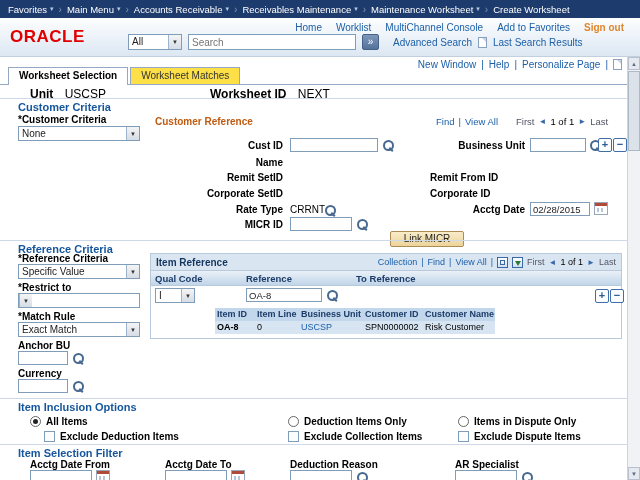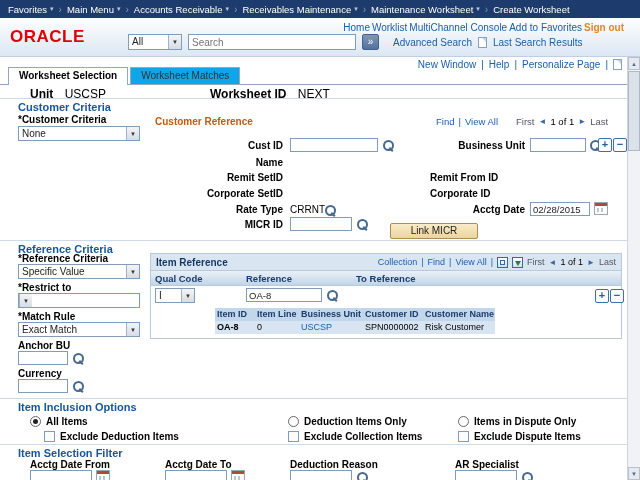--- a/index.html
+++ b/index.html
@@ -12,40 +12,40 @@
   .topbar{position:absolute;top:0;left:0;right:0;height:18px;background:#1d3b6c;
           display:flex;align-items:center;padding:0 8px;gap:5px;}
   .crumb{color:#fff;font-size:9.5px;display:inline-flex;align-items:center;gap:3px;cursor:pointer;white-space:nowrap;}
   .crumb .caret{font-size:7px;color:#b9c7de;}
   .csep{color:#8096b8;font-size:10px;}
 
   
   .hdr{position:absolute;top:18px;left:0;right:0;height:39px;
        background:linear-gradient(#fdfefe,#dce7f3);border-bottom:1px solid #c2cfdf;}
   .logo{position:absolute;left:10px;top:9px;color:#e00000;font-weight:bold;font-size:17px;letter-spacing:.5px;}
-  .hlinks{position:absolute;top:4px;right:16px;display:flex;gap:2px;font-size:10px;align-items:flex-end;}
+  .hlinks{position:absolute;top:4px;right:16px;display:flex;gap:14px;font-size:10px;align-items:flex-end;}
   .hlinks a{color:#1b5fa8;}
   .hlinks a.signout{color:#e0862c;font-weight:bold;}
   .searchrow{position:absolute;left:128px;top:16px;display:flex;align-items:center;gap:6px;}
   .combo{display:inline-flex;align-items:stretch;border:1px solid #7f9db9;background:#fff;height:16px;}
   .cval{flex:1;padding:1px 3px 0;font-size:10px;color:#222;white-space:nowrap;overflow:hidden;}
   .cbtn{width:13px;background:linear-gradient(#f4f4f4,#d6dde6);border-left:1px solid #9db4cc;
         font-size:6px;color:#333;display:flex;align-items:center;justify-content:center;}
   .sinput{width:168px;height:16px;border:1px solid #7f9db9;font:10px "Liberation Sans",sans-serif;padding:0 3px;color:#444;}
   .gobtn{width:17px;height:16px;background:linear-gradient(#7d97b8,#54729a);color:#fff;font-size:10px;
          line-height:14px;text-align:center;border:1px solid #45618a;border-radius:2px;cursor:pointer;}
   .hlink2{color:#1b5fa8;font-size:10px;}
   .docicon{width:9px;height:11px;background:#fff;border:1px solid #8aa0bd;position:relative;display:inline-block;}
   .docicon::after{content:"";position:absolute;right:0;top:0;border:2px solid #c6d4e4;border-left-color:transparent;border-bottom-color:transparent;}
 
   
   .pagebar{position:absolute;top:59px;right:18px;display:flex;gap:5px;align-items:center;font-size:10px;}
   .pagebar a,.psep{color:#1b5fa8;}
   .tabs{position:absolute;left:8px;top:67px;display:flex;gap:2px;z-index:2;}
-  .tab{height:17px;padding:2px 10px 0;font-size:10px;color:#333;background:#0ea5e9;
+  .tab{height:17px;padding:2px 10px 0;font-size:10px;color:#333;background:#fde047;
        border:1px solid #94a9c1;border-bottom:none;cursor:pointer;white-space:nowrap;}
   .tab.active{background:#fff;font-weight:bold;color:#000;height:18px;}
   .tabline{position:absolute;left:0;top:84px;width:627px;border-top:1px solid #94a9c1;}
 
   
   .row{position:absolute;font-size:12px;white-space:nowrap;}
   .b{font-weight:bold;}
   .sectitle{position:absolute;color:#15569c;font-weight:bold;font-size:11px;white-space:nowrap;}
   .secline{position:absolute;left:0;width:627px;border-top:1px solid #cdd9e7;}
   .lbl{position:absolute;font-size:10px;font-weight:bold;color:#000;white-space:nowrap;}
@@ -229,21 +229,21 @@
   <div class="lbl lblr" style="left:175px;top:204px;width:108px">Rate Type</div>
   <div class="val" style="left:290px;top:204px">CRRNT</div>
   <span class="mag" style="left:324px;top:204px"></span>
   <div class="lbl lblr" style="left:420px;top:204px;width:105px">Acctg Date</div>
   <input class="tin" style="left: 530px; top: 202px; width: 60px;" value="02/28/2015">
   <span class="cal" style="left:594px;top:202px"></span>
 
   <div class="lbl lblr" style="left:175px;top:219px;width:108px">MICR ID</div>
   <input class="tin" style="left: 290px; top: 217px; width: 62px;">
   <span class="mag" style="left:356px;top:218px"></span>
-  <div class="btn-tan" style="left:390px;top:223px;width:88px;height:16px">Link MICR</div>
+  <div class="btn-tan" style="left:390px;top:231px;width:74px;height:16px">Link MICR</div>
 
   <div class="secline" style="top:240px"></div>
   <div class="sectitle" style="left:18px;top:243px">Reference Criteria</div>
 
   <div class="lbl" style="left:18px;top:253px">*Reference Criteria</div>
   <div class="combo comboa" style="left:18px;top:264px;width:122px">
     <span class="cval">Specific Value</span>
     <span class="cbtn">▼</span>
   </div>
   <div class="lbl" style="left:18px;top:282px">*Restrict to</div>

